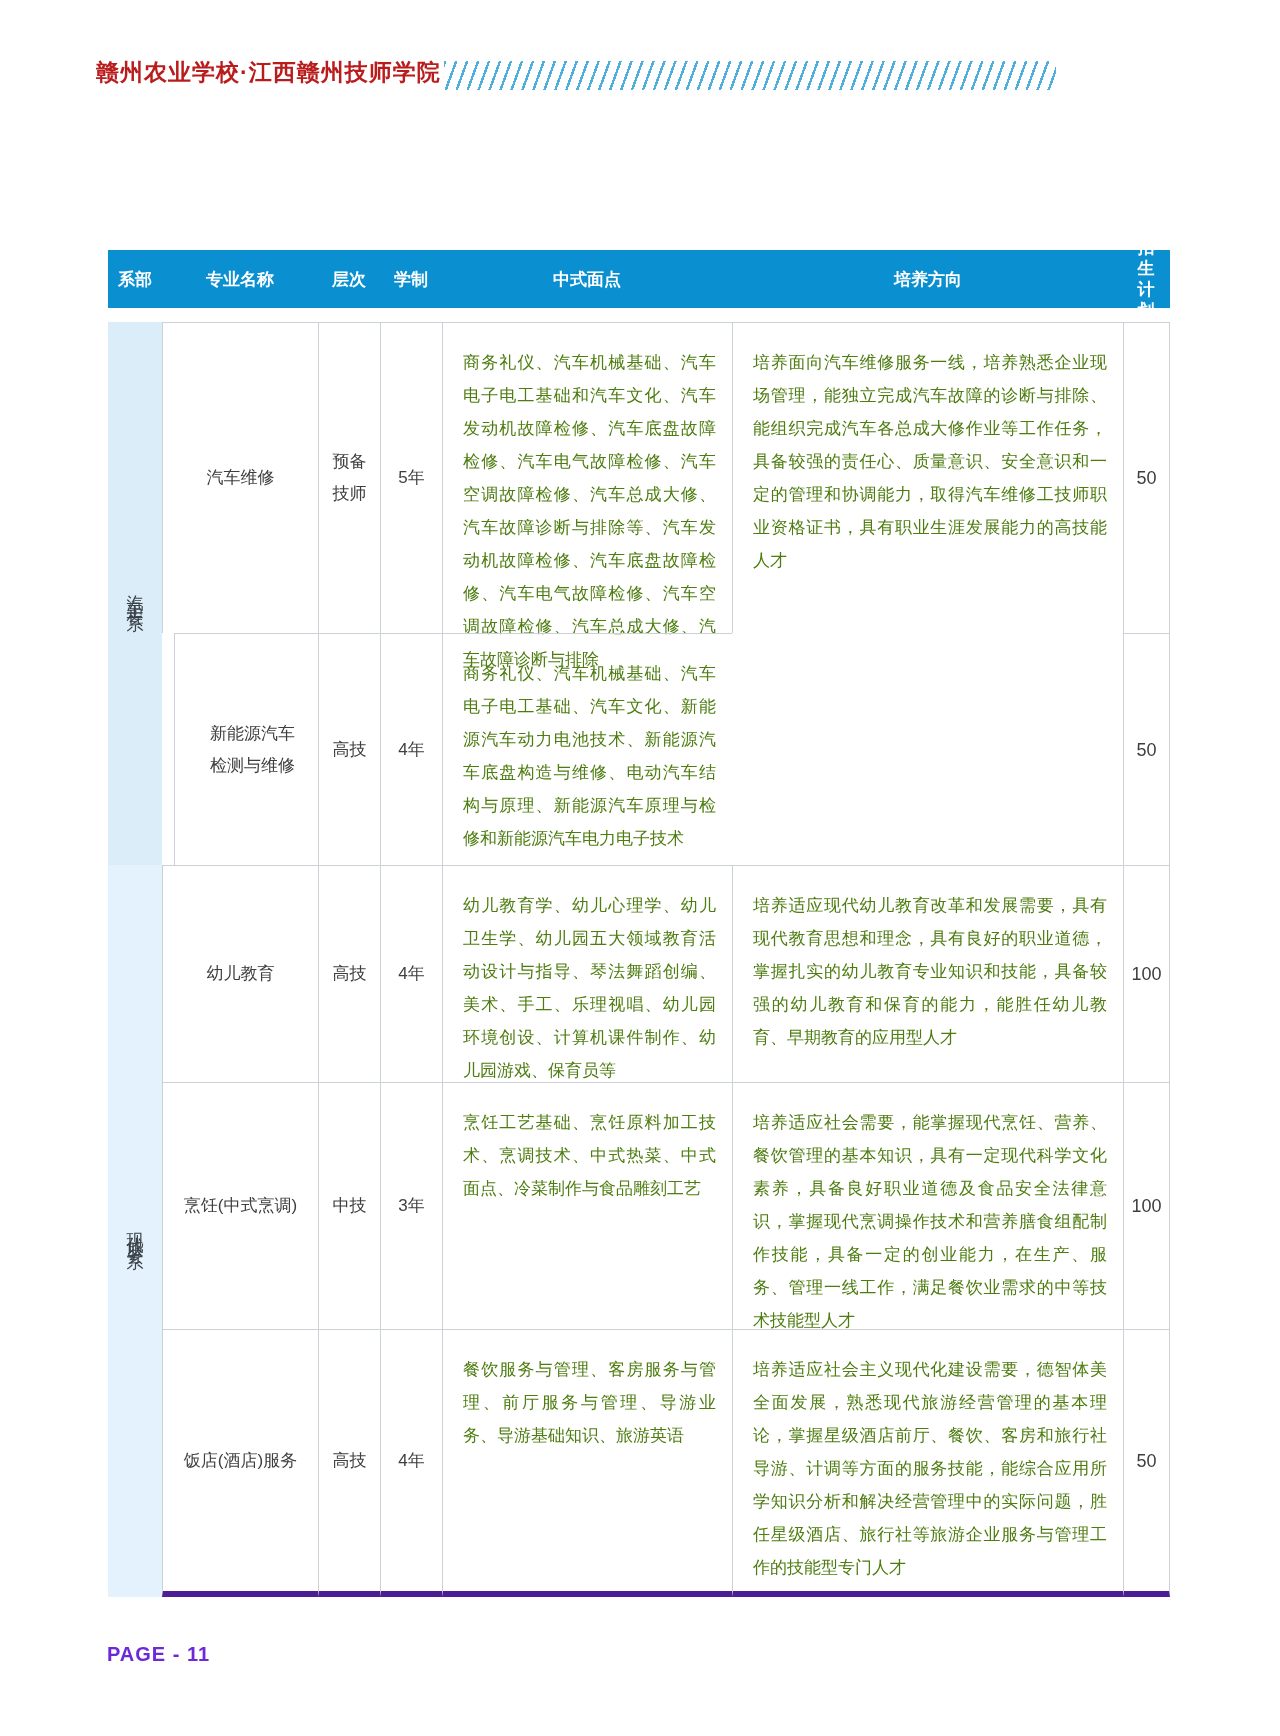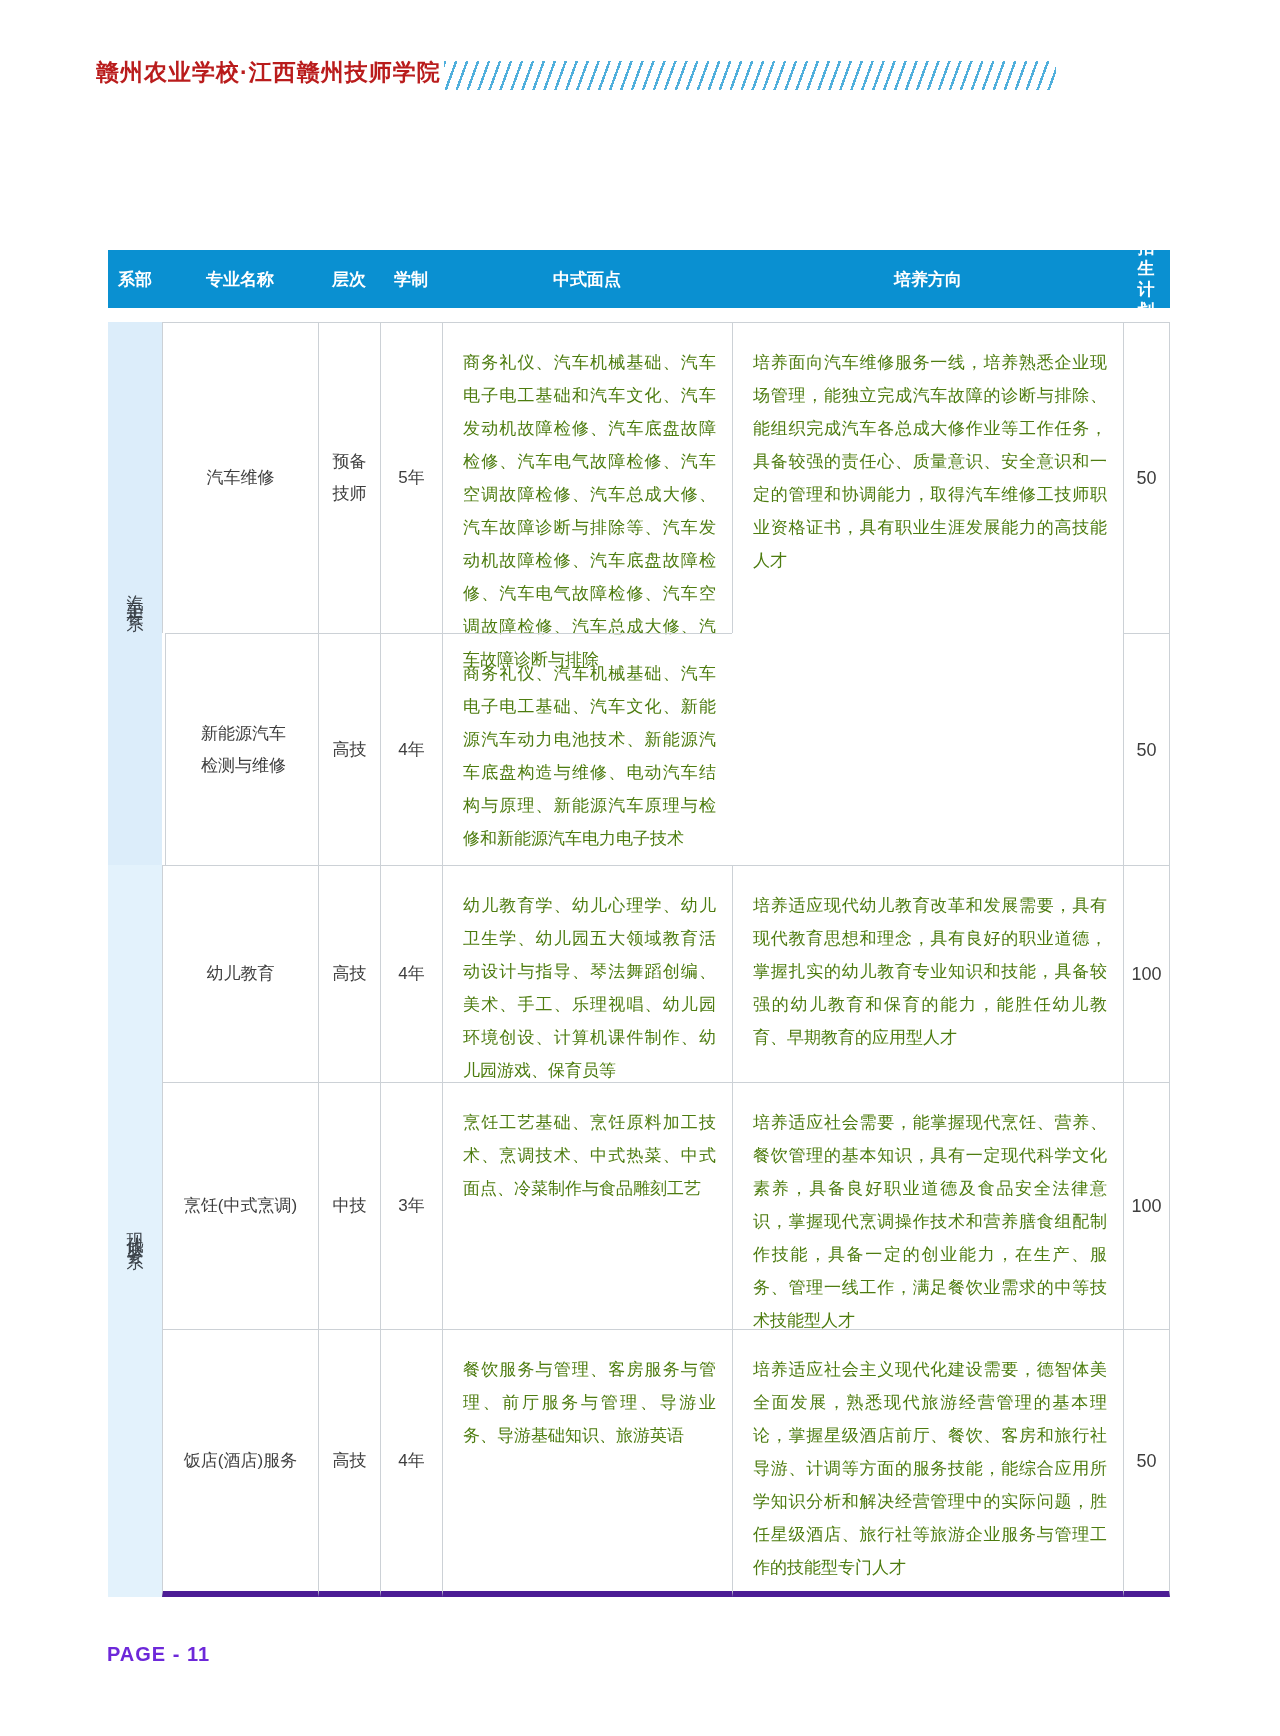--- a/index.html
+++ b/index.html
@@ -69,21 +69,21 @@
     </div>
 
     <div class="c center" style="left:210px;top:0;width:62px;height:311px">预备
 技师</div>
     <div class="c center" style="left:54px;top:0;width:156px;height:311px">汽车维修</div>
     <div class="c center" style="left:272px;top:0;width:62px;height:311px">5年</div>
     <div class="c txt" style="left:334px;top:0;width:290px;height:311px">商务礼仪、汽车机械基础、汽车电子电工基础和汽车文化、汽车发动机故障检修、汽车底盘故障检修、汽车电气故障检修、汽车空调故障检修、汽车总成大修、汽车故障诊断与排除等、汽车发动机故障检修、汽车底盘故障检修、汽车电气故障检修、汽车空调故障检修、汽车总成大修、汽车故障诊断与排除</div>
     <div class="c txt" style="left:624px;top:0;width:391px;height:311px">培养面向汽车维修服务一线，培养熟悉企业现场管理，能独立完成汽车故障的诊断与排除、能组织完成汽车各总成大修作业等工作任务，具备较强的责任心、质量意识、安全意识和一定的管理和协调能力，取得汽车维修工技师职业资格证书，具有职业生涯发展能力的高技能人才</div>
     <div class="c center num edge-r" style="left:1015px;top:0;width:47px;height:311px">50</div>
 
-    <div class="c center" style="left:57px;top:311px;width:156px;height:232px">新能源汽车
+    <div class="c center" style="left:66px;top:311px;width:156px;height:232px">新能源汽车
 检测与维修</div>
     <div class="c center" style="left:210px;top:311px;width:62px;height:232px">高技</div>
     <div class="c center" style="left:272px;top:311px;width:62px;height:232px">4年</div>
     <div class="c txt" style="left:334px;top:311px;width:290px;height:232px">商务礼仪、汽车机械基础、汽车电子电工基础、汽车文化、新能源汽车动力电池技术、新能源汽车底盘构造与维修、电动汽车结构与原理、新能源汽车原理与检修和新能源汽车电力电子技术</div>
     <div class="c center num edge-r" style="left:1015px;top:311px;width:47px;height:232px">50</div>
 
     <div class="c center" style="left:54px;top:543px;width:156px;height:217px">幼儿教育</div>
     <div class="c center" style="left:210px;top:543px;width:62px;height:217px">高技</div>
     <div class="c center" style="left:272px;top:543px;width:62px;height:217px">4年</div>
     <div class="c txt" style="left:334px;top:543px;width:290px;height:217px">幼儿教育学、幼儿心理学、幼儿卫生学、幼儿园五大领域教育活动设计与指导、琴法舞蹈创编、美术、手工、乐理视唱、幼儿园环境创设、计算机课件制作、幼儿园游戏、保育员等</div>

